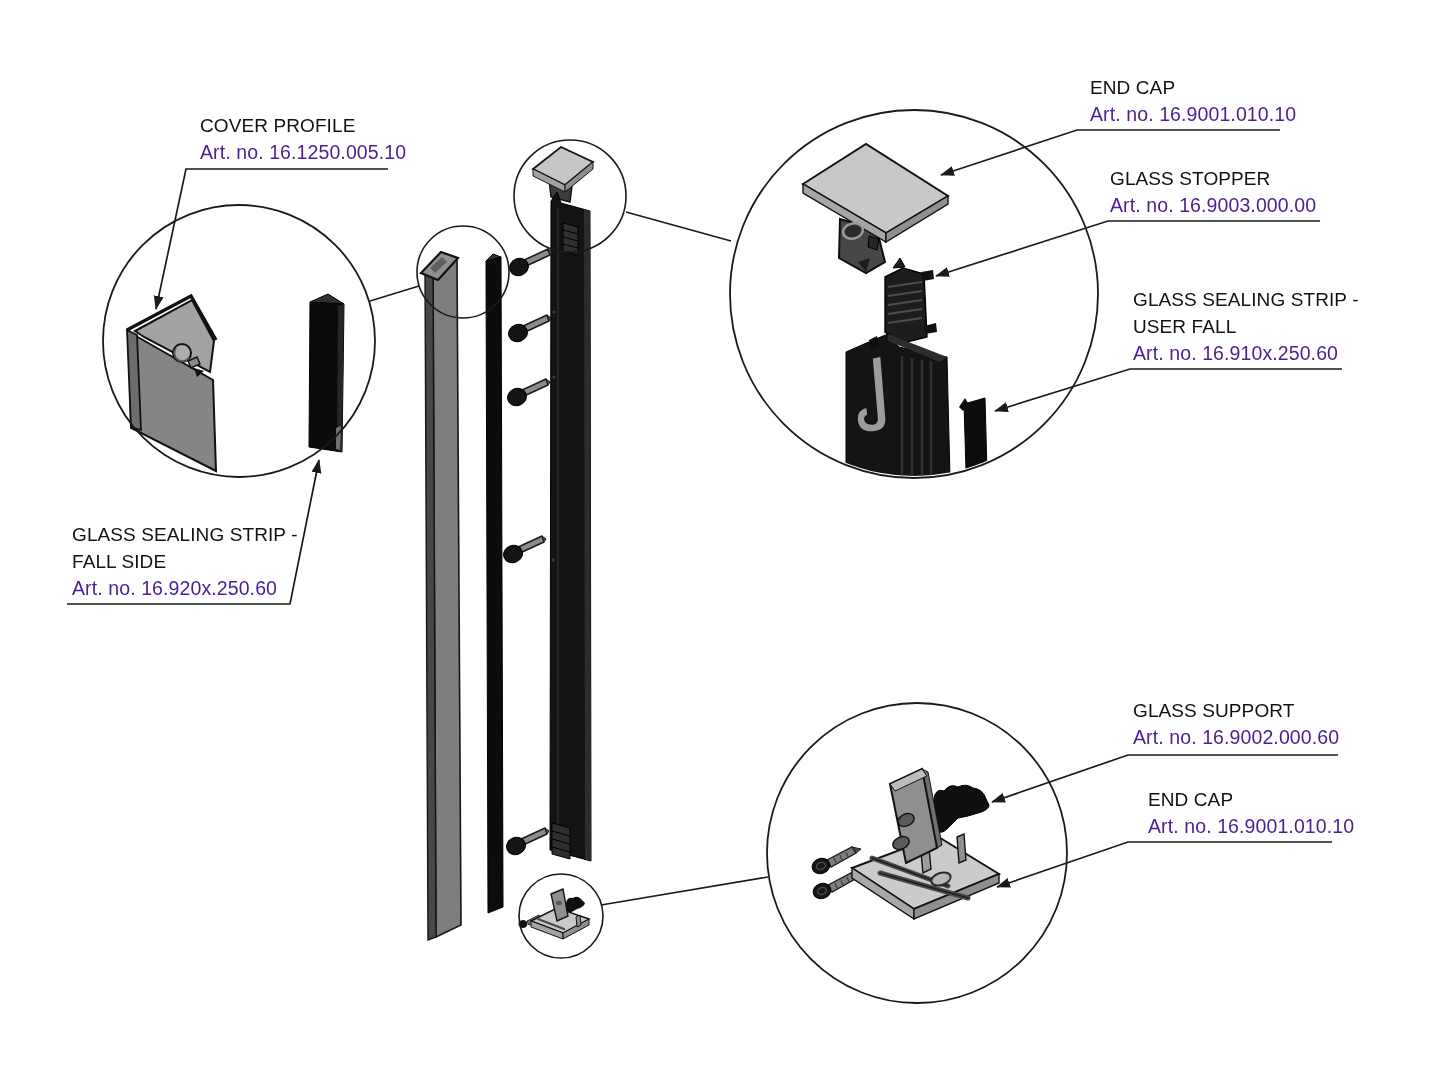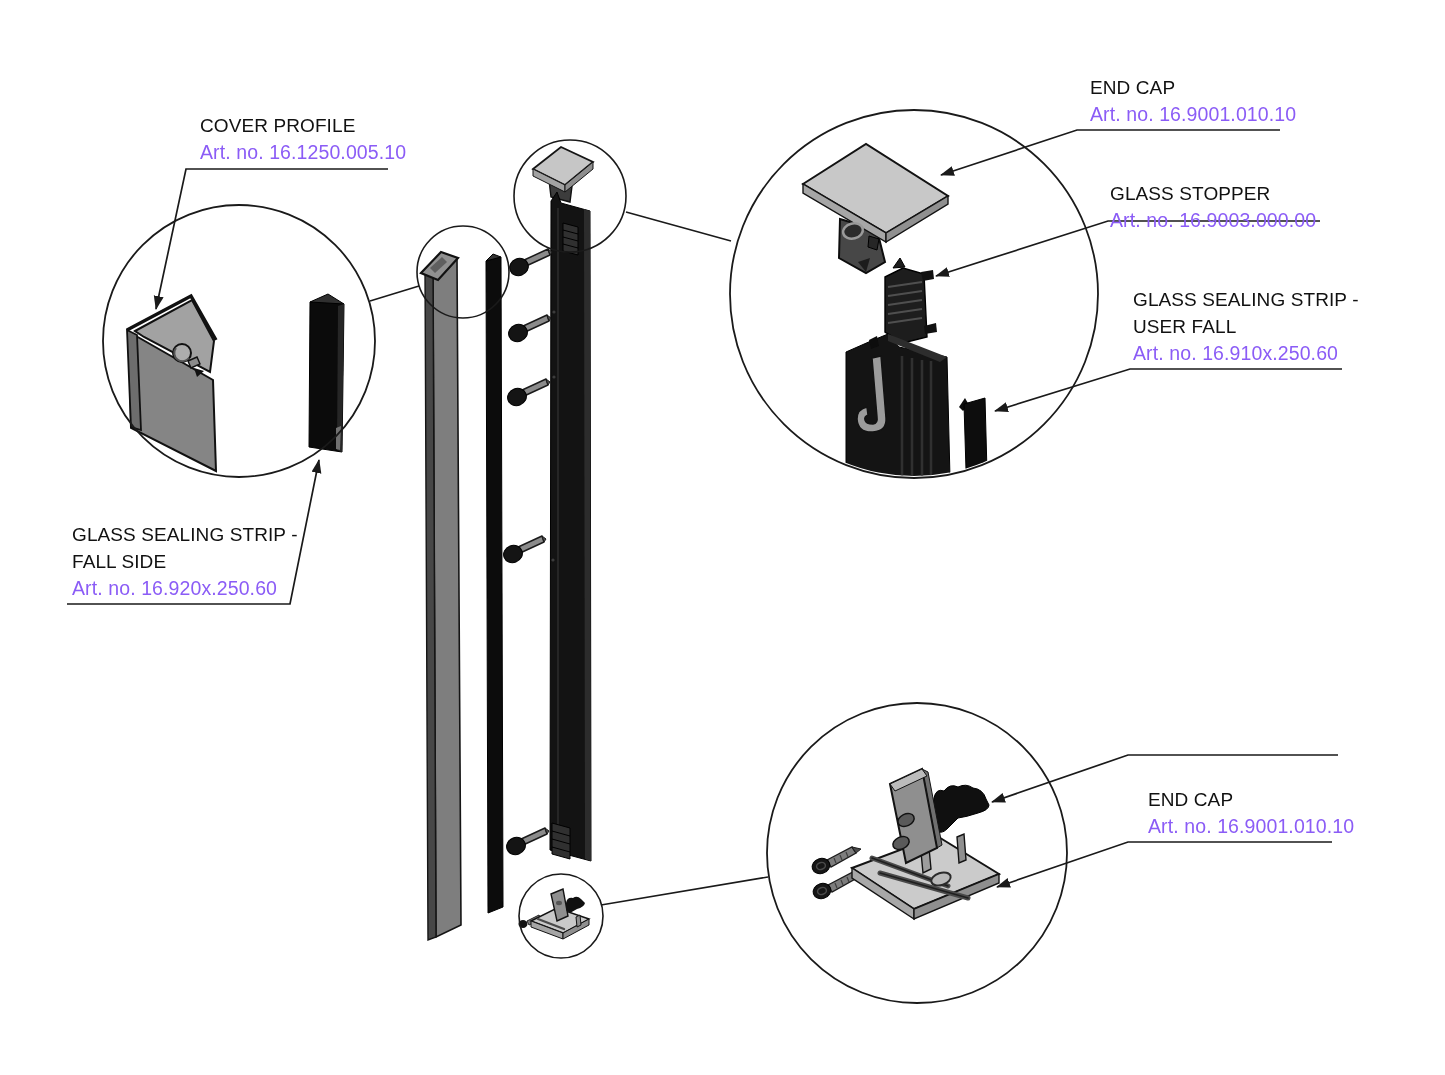--- a/index.html
+++ b/index.html
@@ -3,24 +3,24 @@
 <meta charset="utf-8">
 <style>
   html,body{margin:0;padding:0;background:#ffffff;}
   .stage{
     position:relative;width:1445px;height:1075px;background:#ffffff;
     font-family:"Liberation Sans", sans-serif;overflow:hidden;
   }
   .stage svg{position:absolute;left:0;top:0;}
   .lbl{position:absolute;color:#111;}
   .lbl .t{font-weight:400;font-size:19px;line-height:27px;letter-spacing:0.1px;white-space:nowrap;}
-  .lbl .a{font-weight:400;font-size:19.5px;line-height:26px;letter-spacing:0.1px;white-space:nowrap;color:#8b5cf6;}
+  .lbl .a{font-weight:400;font-size:19.5px;line-height:26px;letter-spacing:0.1px;white-space:nowrap;color:#4c1d95;}
   #lbl-cover{left:200px;top:112px;}
   #lbl-endcap-top{left:1090px;top:74px;}
-  #lbl-stopper{left:1110px;top:165px;margin-top:15px;}
+  #lbl-stopper{left:1110px;top:165px;}
   #lbl-strip-user{left:1133px;top:286px;}
   #lbl-strip-fall{left:72px;top:521px;}
   #lbl-support{left:1133px;top:697px;}
   #lbl-endcap-bottom{left:1148px;top:786px;}
 </style>
 </head>
 <body>
 
 <div class="stage">
 
@@ -254,19 +254,23 @@
     <div class="t">USER FALL</div>
     <div class="a">Art. no. 16.910x.250.60</div>
   </div>
 
   <div class="lbl" id="lbl-strip-fall">
     <div class="t">GLASS SEALING STRIP -</div>
     <div class="t">FALL SIDE</div>
     <div class="a">Art. no. 16.920x.250.60</div>
   </div>
 
+  <div class="lbl" id="lbl-support">
+    <div class="t">GLASS SUPPORT</div>
+    <div class="a">Art. no. 16.9002.000.60</div>
+  </div>
 
   <div class="lbl" id="lbl-endcap-bottom">
     <div class="t">END CAP</div>
     <div class="a">Art. no. 16.9001.010.10</div>
   </div>
 
 </div>
 
 </body></html>

